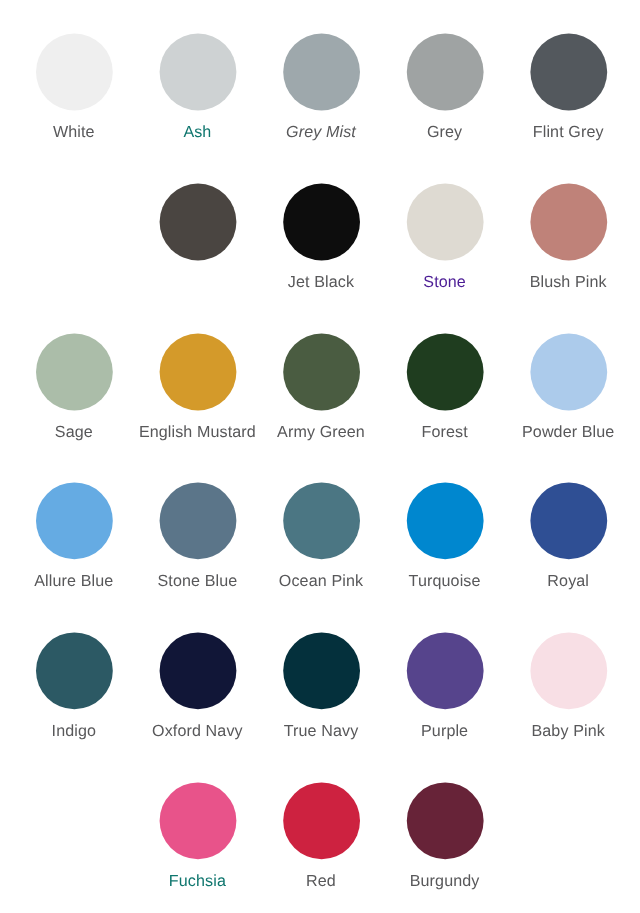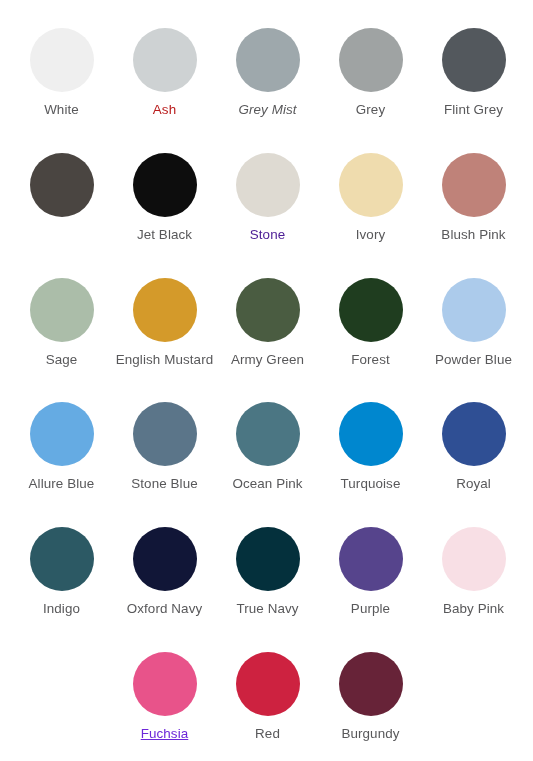--- a/index.html
+++ b/index.html
@@ -65,21 +65,21 @@
 <body style="background: rgb(255, 255, 255);">
 
 <div id="swatch-grid">
     <div class="swatch-row row-0">
       <div class="swatch-cell">
         <div class="swatch-circle" title="White" style="background: rgb(239, 239, 239); width: 64px; height: 64px;"></div>
         <div class="swatch-label" style="color: rgb(88, 88, 90);">White</div>
       </div>
       <div class="swatch-cell">
         <div class="swatch-circle" title="Ash" style="background: rgb(206, 210, 211); width: 64px; height: 64px;"></div>
-        <div class="swatch-label" style="color: #b91c1c;">Ash</div>
+        <div class="swatch-label" style="color: #0f766e;">Ash</div>
       </div>
       <div class="swatch-cell">
         <div class="swatch-circle" title="Grey Mist" style="background: rgb(158, 168, 172); width: 64px; height: 64px;"></div>
         <div class="swatch-label" style="color: rgb(88, 88, 90); font-style: italic;">Grey Mist</div>
       </div>
       <div class="swatch-cell">
         <div class="swatch-circle" title="Grey" style="background: rgb(159, 163, 163); width: 64px; height: 64px;"></div>
         <div class="swatch-label" style="color: rgb(88, 88, 90);">Grey</div>
       </div>
       <div class="swatch-cell">
@@ -91,24 +91,20 @@
       <div class="swatch-cell">
         <div class="swatch-circle" title="Charcoal Melange" style="background: rgb(74, 69, 65); width: 64px; height: 64px;"></div>
       </div>
       <div class="swatch-cell">
         <div class="swatch-circle" title="Jet Black" style="background: rgb(13, 13, 13); width: 64px; height: 64px;"></div>
         <div class="swatch-label" style="color: rgb(88, 88, 90);">Jet Black</div>
       </div>
       <div class="swatch-cell">
         <div class="swatch-circle" title="Stone" style="background: rgb(222, 218, 210); width: 64px; height: 64px;"></div>
         <div class="swatch-label" style="color: #4c1d95;">Stone</div>
-      </div>
-      <div class="swatch-cell">
-        <div class="swatch-circle" title="Ivory" style="background: rgb(239, 220, 174); width: 64px; height: 64px;"></div>
-        <div class="swatch-label" style="color: rgb(88, 88, 90);">Ivory</div>
       </div>
       <div class="swatch-cell">
         <div class="swatch-circle" title="Blush Pink" style="background: rgb(191, 130, 121); width: 64px; height: 64px;"></div>
         <div class="swatch-label" style="color: rgb(88, 88, 90);">Blush Pink</div>
       </div>
     </div>
     <div class="swatch-row row-2">
       <div class="swatch-cell">
         <div class="swatch-circle" title="Sage" style="background: rgb(171, 189, 169); width: 64px; height: 64px;"></div>
         <div class="swatch-label" style="color: rgb(88, 88, 90);">Sage</div>
@@ -174,21 +170,21 @@
         <div class="swatch-label" style="color: rgb(88, 88, 90);">Baby Pink</div>
       </div>
     </div>
     <div class="swatch-row row-5">
       <div class="swatch-cell blank">
         <div class="swatch-circle" title="" style="width: 64px; height: 64px;"></div>
         <div class="swatch-label" style="color: rgb(88, 88, 90);"></div>
       </div>
       <div class="swatch-cell">
         <div class="swatch-circle" title="Fuchsia" style="background: rgb(232, 83, 138); width: 64px; height: 64px;"></div>
-        <div class="swatch-label" style="color: #6d28d9; text-decoration: underline;">Fuchsia</div>
+        <div class="swatch-label" style="color: #0f766e;">Fuchsia</div>
       </div>
       <div class="swatch-cell">
         <div class="swatch-circle" title="Red" style="background: rgb(205, 34, 64); width: 64px; height: 64px;"></div>
         <div class="swatch-label" style="color: rgb(88, 88, 90);">Red</div>
       </div>
       <div class="swatch-cell">
         <div class="swatch-circle" title="Burgundy" style="background: rgb(103, 35, 56); width: 64px; height: 64px;"></div>
         <div class="swatch-label" style="color: rgb(88, 88, 90);">Burgundy</div>
       </div>
       <div class="swatch-cell blank">

